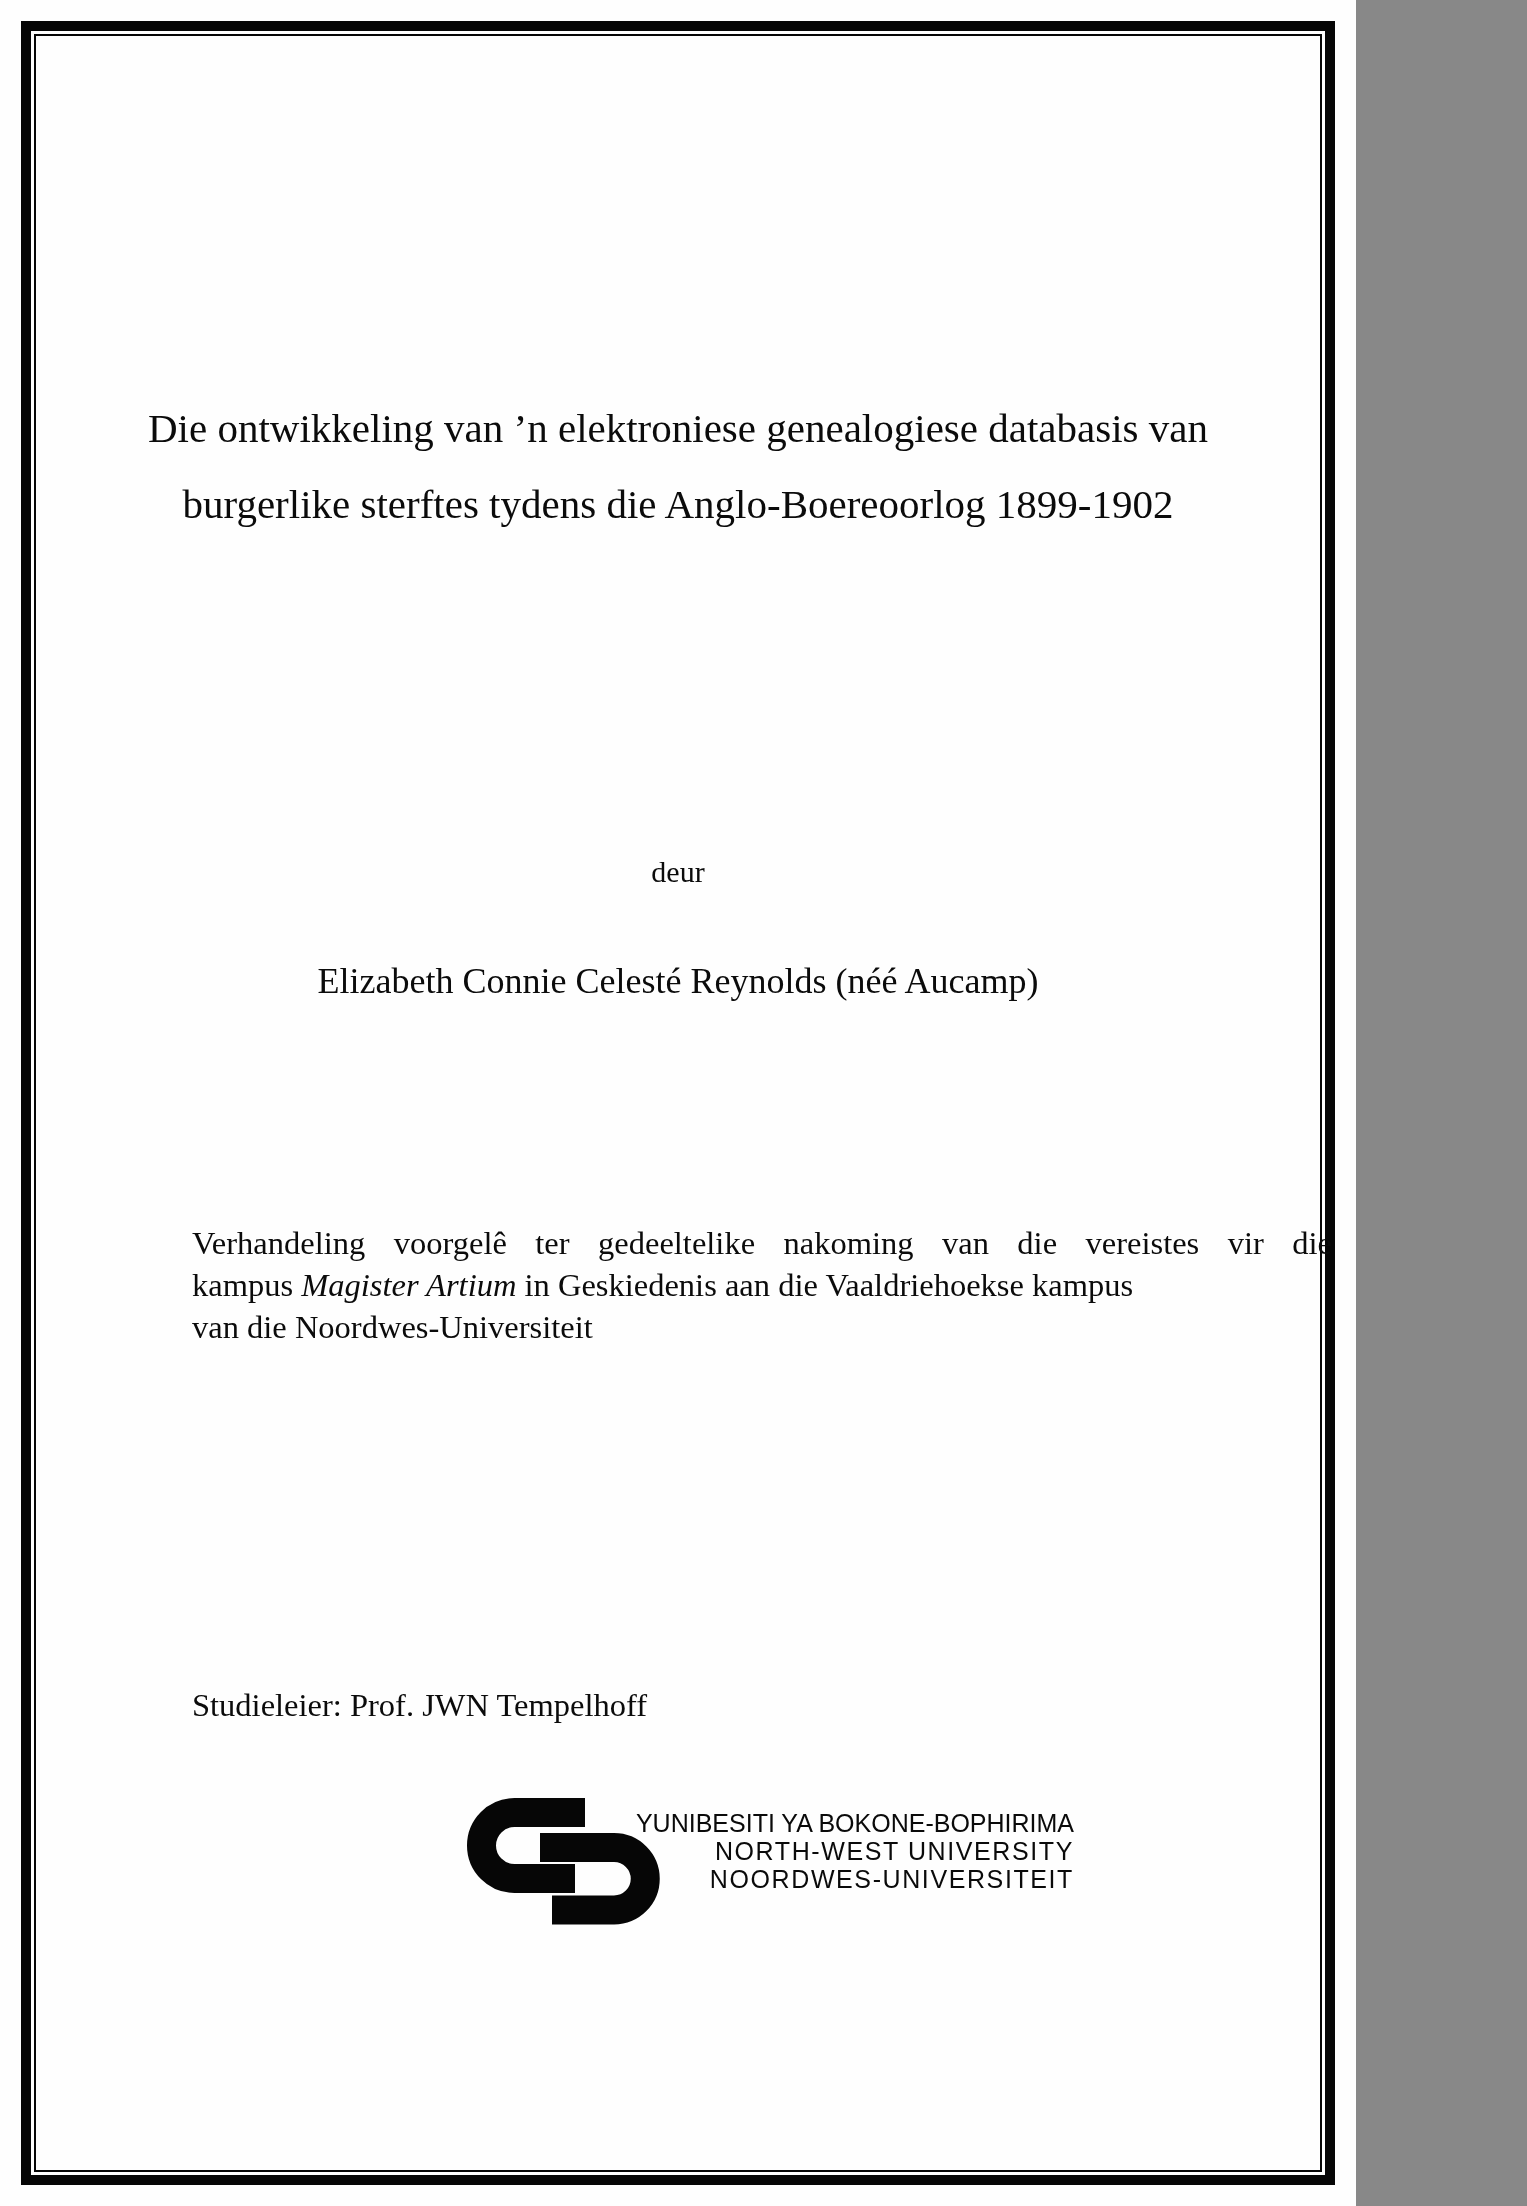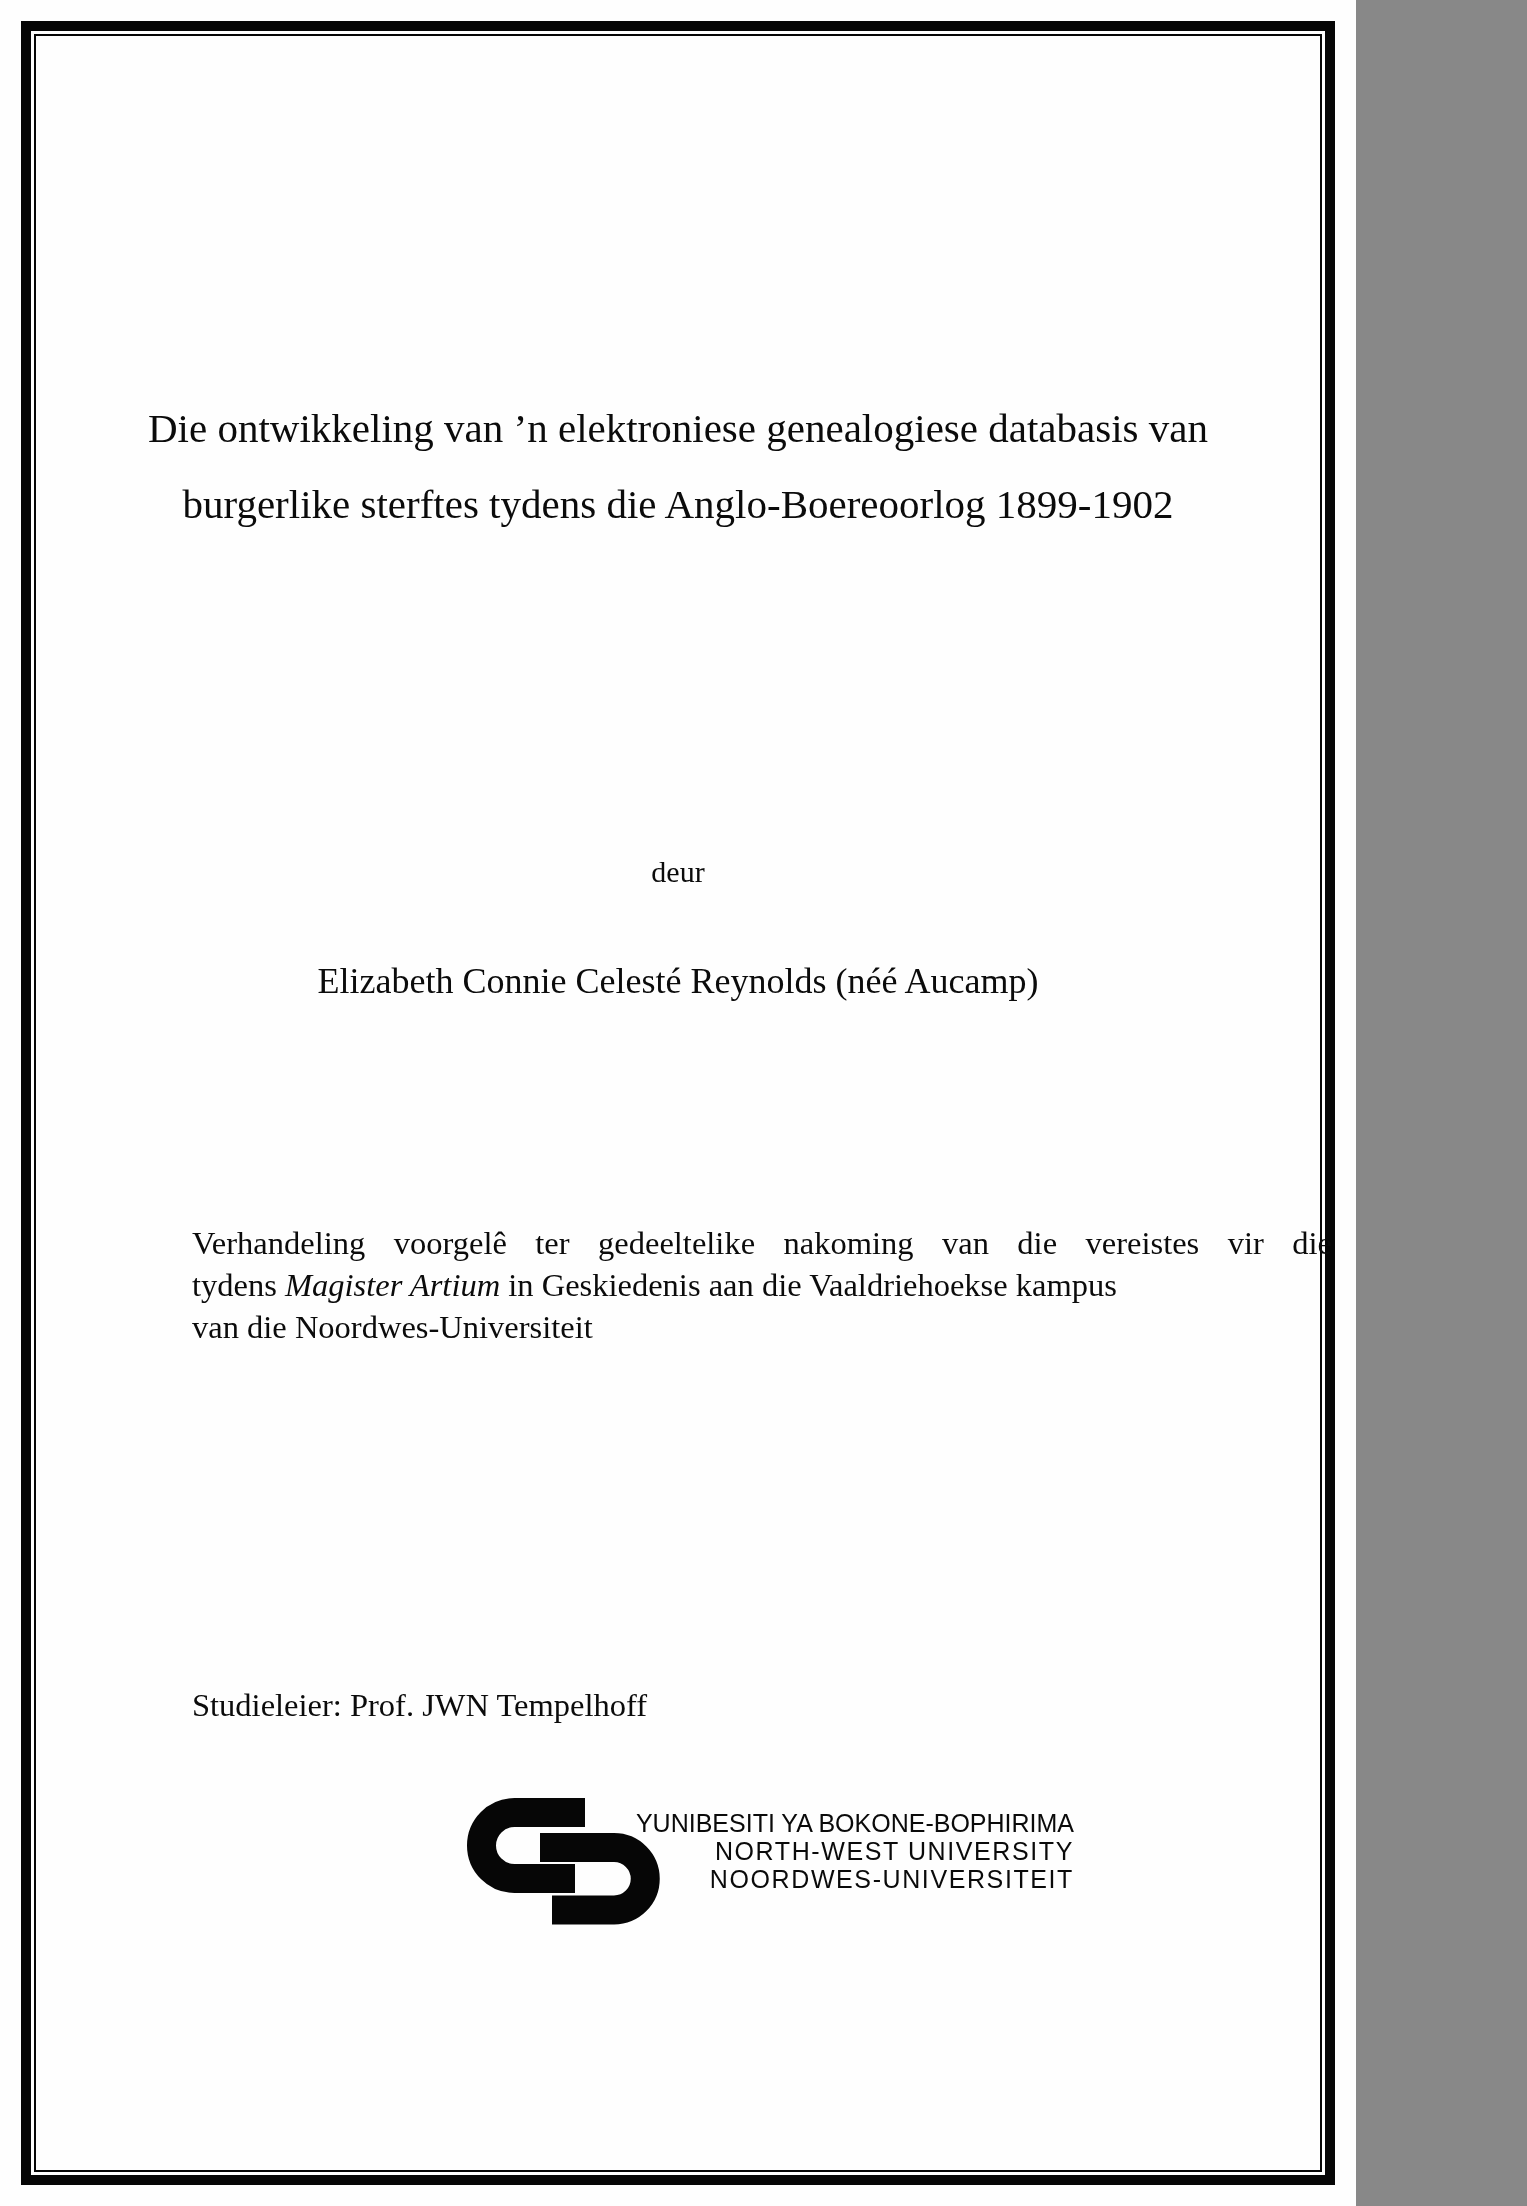--- a/index.html
+++ b/index.html
@@ -105,21 +105,21 @@
     <div>Die ontwikkeling van ’n elektroniese genealogiese databasis van</div>
     <div>burgerlike sterftes tydens die Anglo-Boereoorlog 1899-1902</div>
   </div>
 
   <div class="byline">deur</div>
 
   <div class="author">Elizabeth Connie Celesté Reynolds (néé Aucamp)</div>
 
   <div class="statement">
     <div class="justified">Verhandeling voorgelê ter gedeeltelike nakoming van die vereistes vir die</div>
-    <div><span>tydens </span><em>Magister Artium</em><span> in Geskiedenis aan die Vaaldriehoekse kampus</span></div>
+    <div><span>kampus </span><em>Magister Artium</em><span> in Geskiedenis aan die Vaaldriehoekse kampus</span></div>
     <div>van die Noordwes-Universiteit</div>
   </div>
 
   <div class="supervisor-block">
     <div>Studieleier: Prof. JWN Tempelhoff</div>
   </div>
 
   <svg class="logo-mark" viewBox="0 0 205 145" xmlns="http://www.w3.org/2000/svg" aria-hidden="true">
     <path d="M 125 17.5 H 54.5 A 33 33 0 0 0 54.5 83.5 H 115" fill="none" stroke="#060606" stroke-width="29" stroke-linecap="butt"></path>
     <path d="M 80 52.5 H 154 A 31.25 31.25 0 0 1 154 115 H 92" fill="none" stroke="#060606" stroke-width="29" stroke-linecap="butt"></path>

